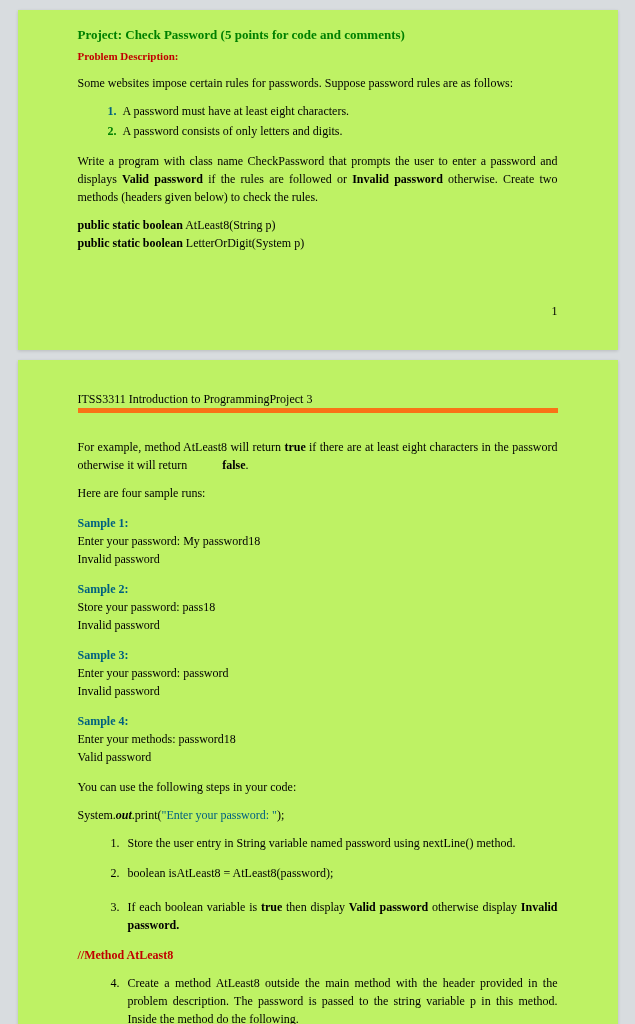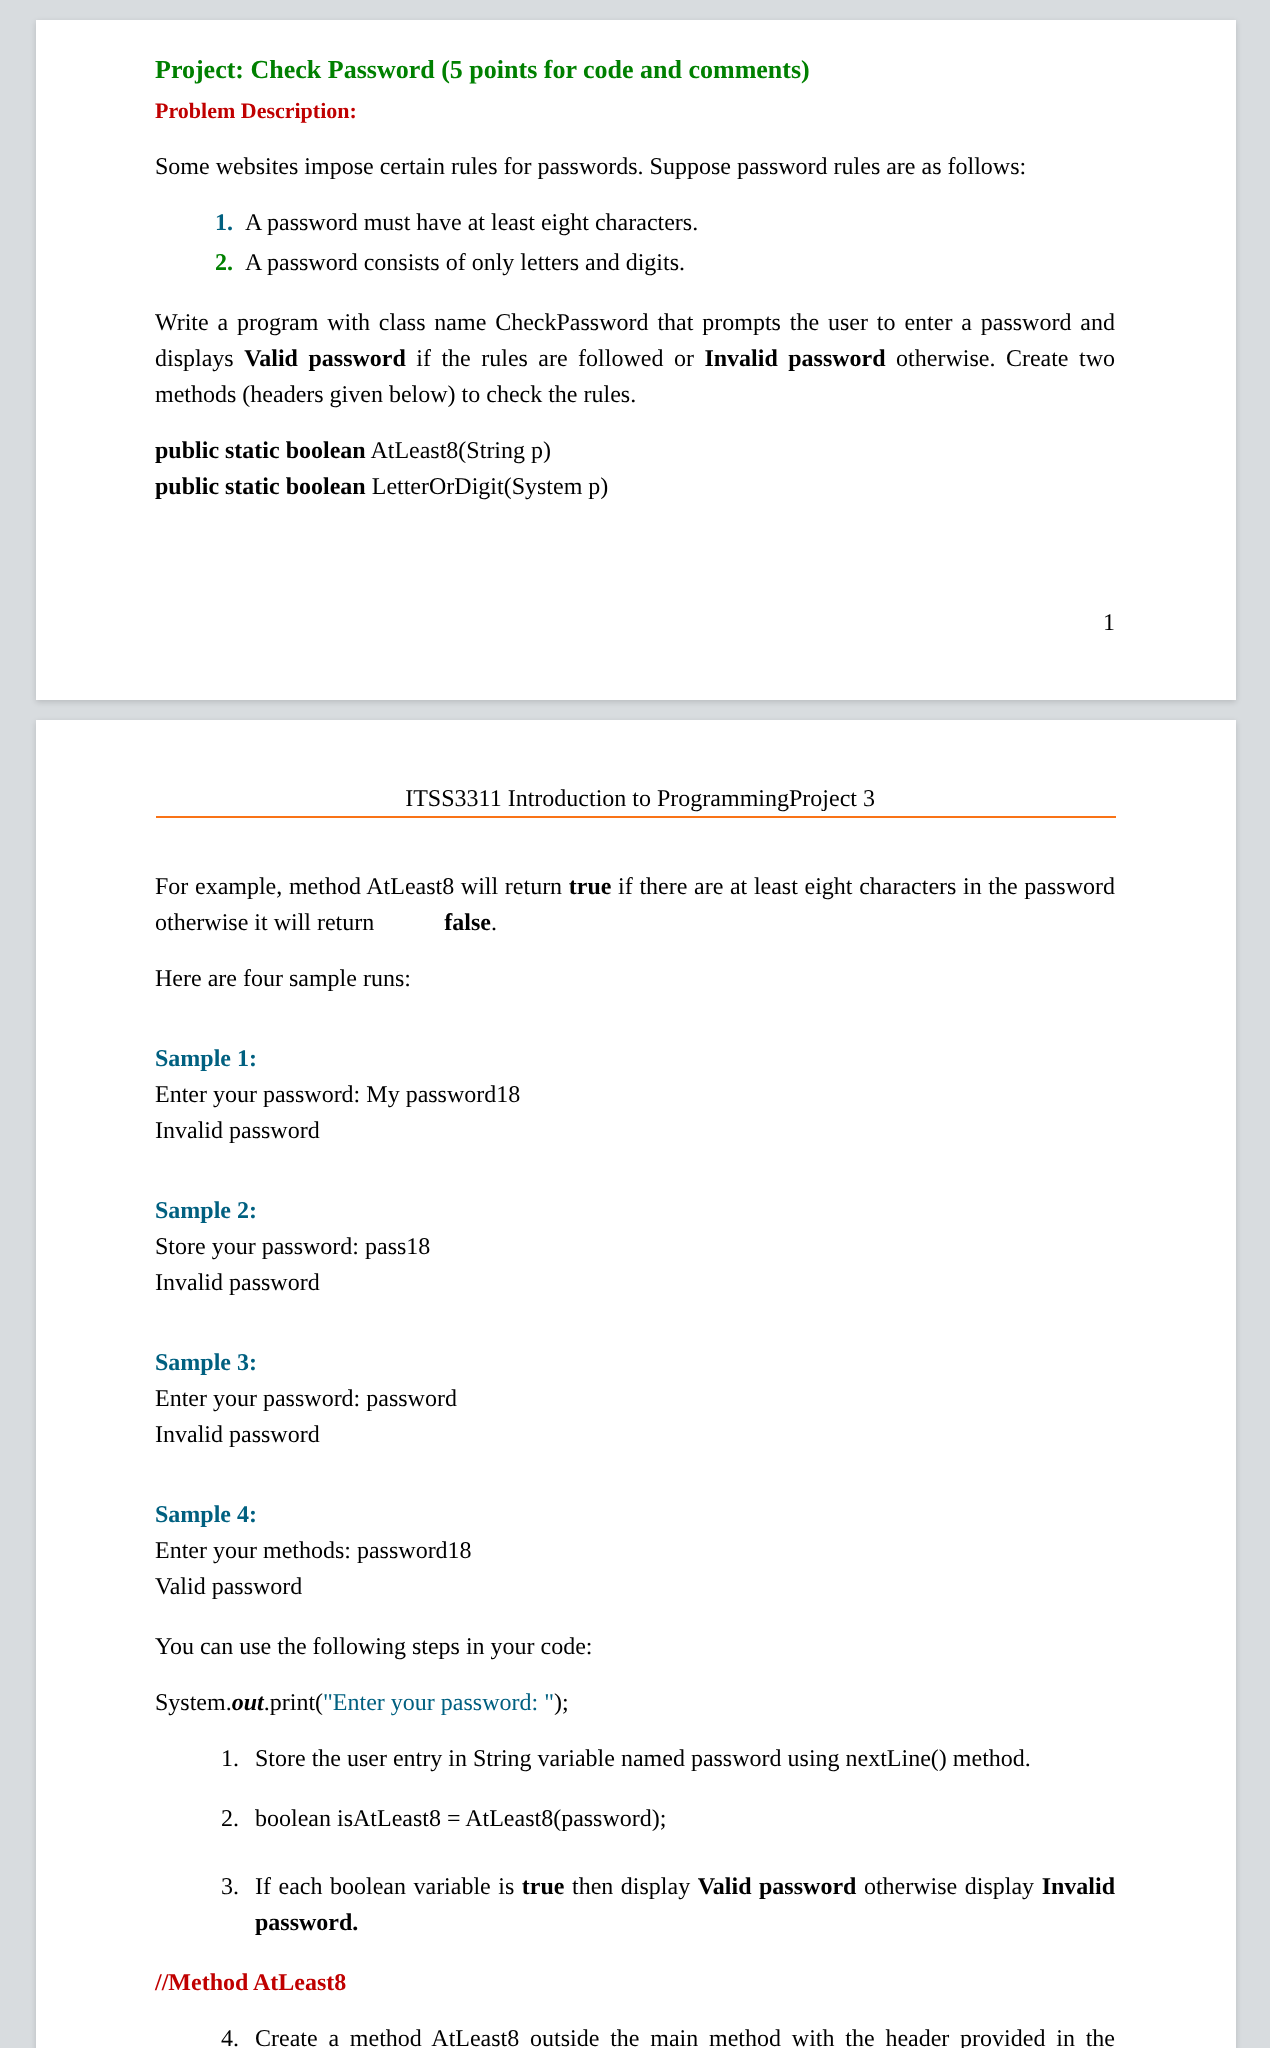--- a/index.html
+++ b/index.html
@@ -5,44 +5,44 @@
     * { margin: 0; padding: 0; box-sizing: border-box; }
     body {
       background: #d8dcdf;
       font-family: "Times New Roman", serif;
       font-size: 12px;
       line-height: 1.5;
       color: #000;
       width: 635px;
     }
     .page {
-      background: #ffffff;
+      background: #bef264;
       margin: 10px auto;
       padding: 30px 60px;
       width: 600px;
       box-shadow: 0 1px 3px rgba(0,0,0,0.15);
     }
     .page1 { padding-top: 15px; }
     .project-title { color: #008000; font-weight: bold; font-size: 13px; margin-bottom: 3px; }
     .problem-desc-label { color: #c00000; font-weight: bold; font-size: 11px; margin-bottom: 10px; }
     .para { margin-bottom: 10px; text-align: justify; }
     .numlist { list-style: none; margin: 5px 0 12px 30px; }
     .numlist li { margin-bottom: 2px; }
     .ln1 { color: #006080; font-weight: bold; }
     .ln2 { color: #008000; font-weight: bold; }
     .bold { font-weight: bold; }
     .method-decl { margin-top: 10px; }
     .pagenum { text-align: right; margin-top: 50px; font-size: 12px; }
     .header-row {
-      display: flex; justify-content: flex-end;
-      border-bottom: 1px solid #f97316;
+      display: flex; justify-content: flex-start;
+      border-bottom: 5px solid #f97316;
       margin-bottom: 25px; font-size: 12px;
     }
     .header-row span:nth-child(2) { margin-right: 120px; }
-    .sample-label { color: #006080; font-weight: bold; margin-top: 22px; }
+    .sample-label { color: #006080; font-weight: bold; margin-top: 12px; }
     .sample-block { margin-bottom: 8px; }
     .true-kw { color: #000; font-weight: bold; }
     .false-kw { color: #000; font-weight: bold; margin-left: 32px; }
     .italic { font-style: italic; font-weight: bold; }
     .string-lit { color: #006080; }
     .steplist { list-style: decimal; margin: 10px 0 10px 45px; }
     .steplist li { margin-bottom: 12px; text-align: justify; padding-left: 5px; }
     .method-hdr { color: #c00000; font-weight: bold; margin: 8px 0; }
     .inner-codeblk { margin-top: 8px; margin-bottom: 16px; }
   </style>

